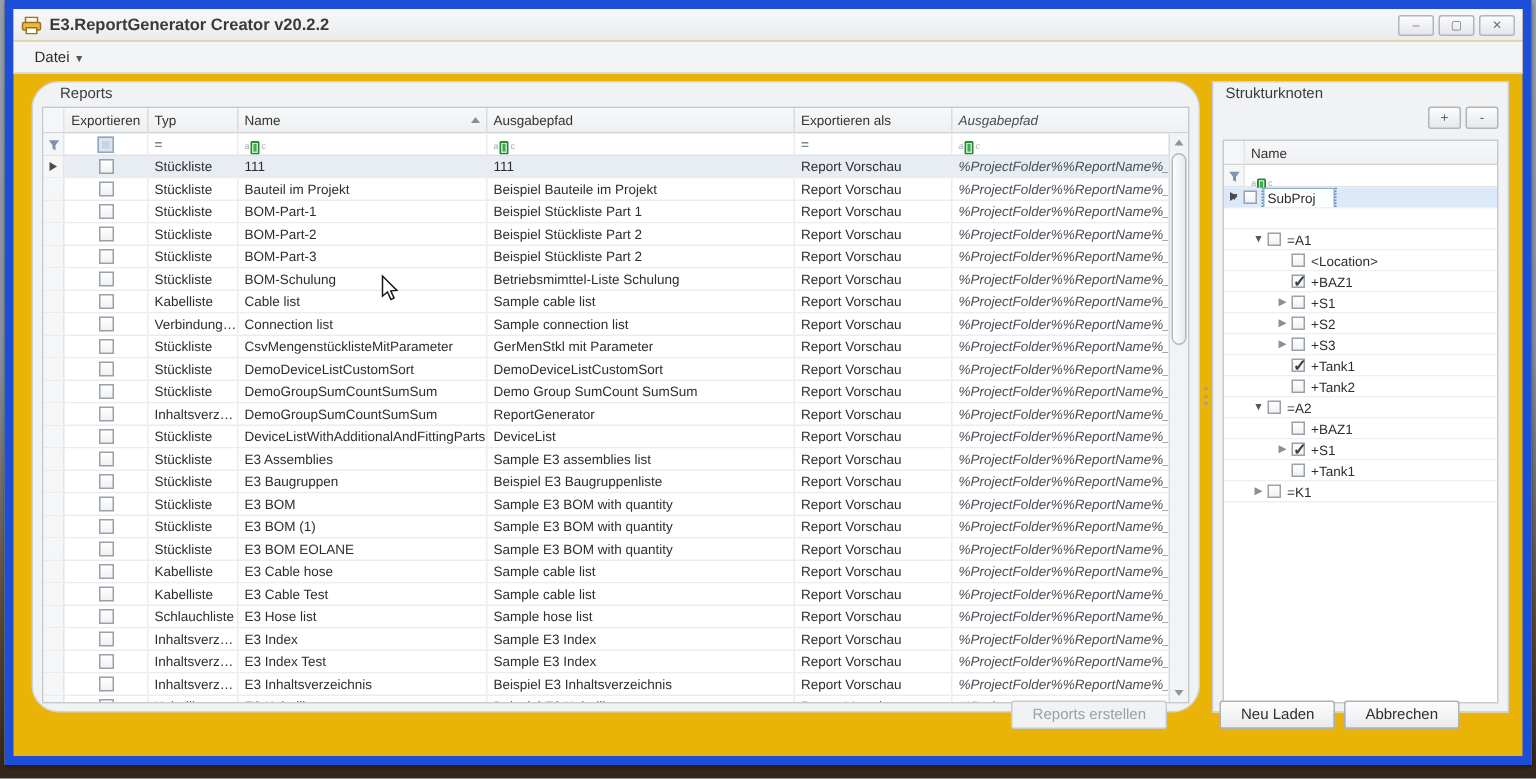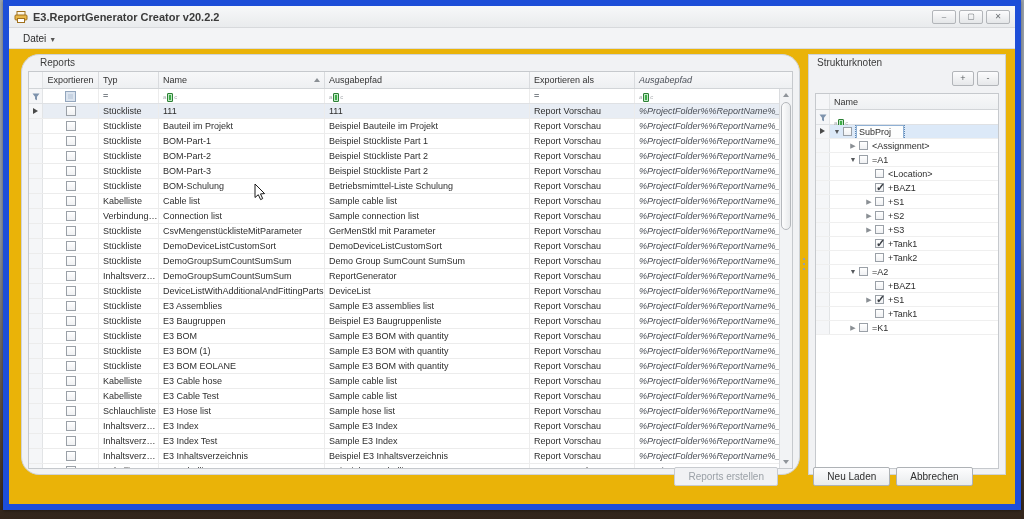--- a/index.html
+++ b/index.html
@@ -101,21 +101,21 @@
     font-size:9px; line-height:13px; text-align:center; }
   .tree-shell{ position:absolute; left:6px; right:6px; top:38px; bottom:5px;
     background:#fff; border:1px solid #c6c9cd; display:flex; flex-direction:column; overflow:hidden; }
   .tree-head{ display:flex; height:16px; background:linear-gradient(180deg,#f7f8f9,#eef0f2);
     border-bottom:1px solid #d2d5d8; flex:none; }
   .tree-head .hcell{ flex:1; border-right:none; }
   .t-ind{ width:14px; flex:none; border-right:1px solid #e2e4e6; background:#f5f6f8; position:relative; }
   .tree-filter{ display:flex; height:15px; border-bottom:1px solid #dfe1e4; flex:none; }
   .tree-filter .fcell{ flex:1; padding:1px 0 0 4px; }
   .tree-rows{ flex:1; overflow:hidden; }
-  .tnode{ display:flex; height:14px; border-bottom:1px solid #efefef; background:#fff; }
+  .tnode{ display:flex; height:14px; border-bottom:1px solid #efefef; background:#fff;flex-direction:column; }
   .tnode.selected{ background:#dce9f8; }
   .tnode-content{ flex:1; display:flex; align-items:center; overflow:hidden; }
   .expand{ width:10px; flex:none; font-size:7px; color:#8a8f94; text-align:center; line-height:14px; }
   .expand.open{ color:#55585c; }
   .tnode .cb{ width:9px; height:9px; margin:0 4px 0 1px; flex:none; }
   .tnode-label{ font-size:9px; color:#2e2e2e; white-space:nowrap; line-height:12px; }
   .tnode.selected .tnode-label{ background:#fdfefe; border:1px solid #8fb0d4; outline:1px dotted #5d88b5;
     padding:0 12px 0 2px; }
   
   .bottombar{ position:absolute; left:0; right:0; bottom:12px; height:28px; display:flex; align-items:center;
@@ -522,25 +522,20 @@
                 <span class="row-arrow" style="top:3px"></span>
               </div>
               <div class="tnode-content" style="padding-left:2px">
                 <span class="expand open">▼</span>
                 <span class="cb"></span>
                 <span class="tnode-label">SubProj</span>
               </div>
             </div>
             <div class="tnode">
               <div class="t-ind"></div>
-              <div class="tnode-content" style="padding-left:18px">
-                <span class="expand">▶</span>
-                <span class="cb"></span>
-                <span class="tnode-label">&lt;Assignment&gt;</span>
-              </div>
             </div>
             <div class="tnode">
               <div class="t-ind"></div>
               <div class="tnode-content" style="padding-left:18px">
                 <span class="expand open">▼</span>
                 <span class="cb"></span>
                 <span class="tnode-label">=A1</span>
               </div>
             </div>
             <div class="tnode">

